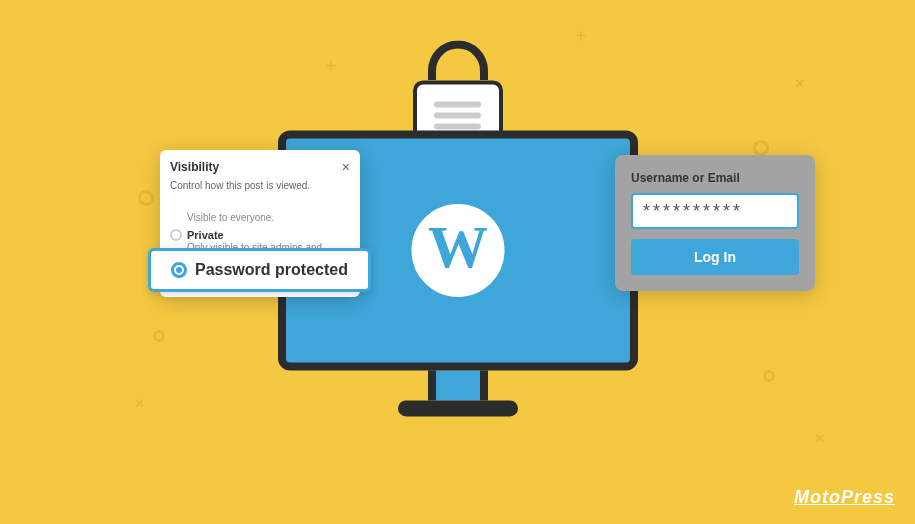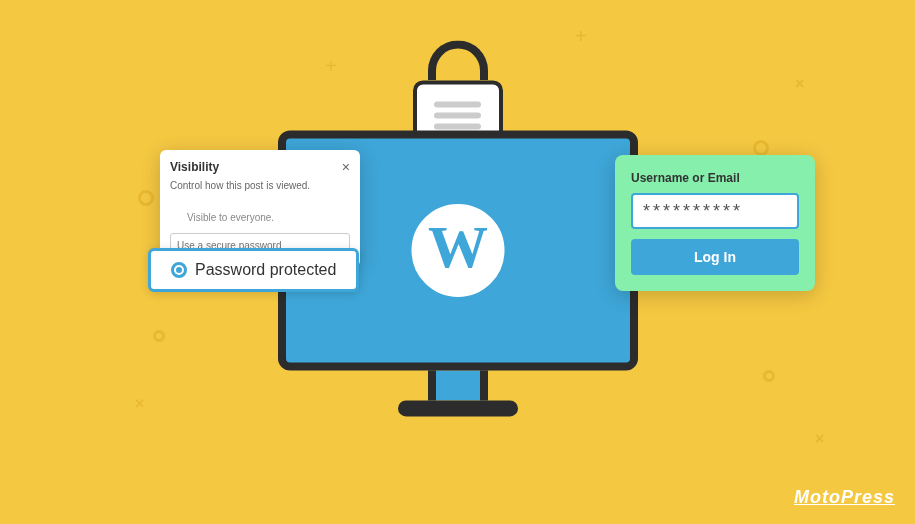--- a/index.html
+++ b/index.html
@@ -210,32 +210,32 @@
       background: #3EA6D8;
       border-radius: 50%;
       position: absolute;
       top: 50%;
       left: 50%;
       transform: translate(-50%, -50%);
     }
 
     .badge-text {
       font-size: 16px;
-      font-weight: 400;
+      font-weight: 700;
       color: #333;
       white-space: nowrap;
     }
 
     
     .login-panel {
       position: absolute;
       right: 100px;
       top: 155px;
       width: 200px;
-      background: #86efac;
+      background: #a3a3a3;
       border-radius: 8px;
       box-shadow: 0 4px 20px rgba(0,0,0,0.2);
       padding: 16px;
       z-index: 10;
     }
 
     .login-label {
       font-size: 12px;
       color: #333;
       font-weight: 600;
@@ -345,20 +345,27 @@
     <span class="panel-close">×</span>
   </div>
   <div class="panel-subtitle">Control how this post is viewed.</div>
 
   
   <div class="radio-option">
     <div class="radio-desc">Visible to everyone.</div>
   </div>
 
   
+  <div class="radio-option">
+    <div class="radio-label">
+      <div class="radio-circle"></div>
+      <span>Private</span>
+    </div>
+    <div class="radio-desc">Only visible to site admins and</div>
+  </div>
 
   
   <input class="password-input" type="text" placeholder="Use a secure password" style="">
 </div>
 
 <div class="password-protected-badge">
   <div class="radio-selected"></div>
   <span class="badge-text">Password protected</span>
 </div>
 

